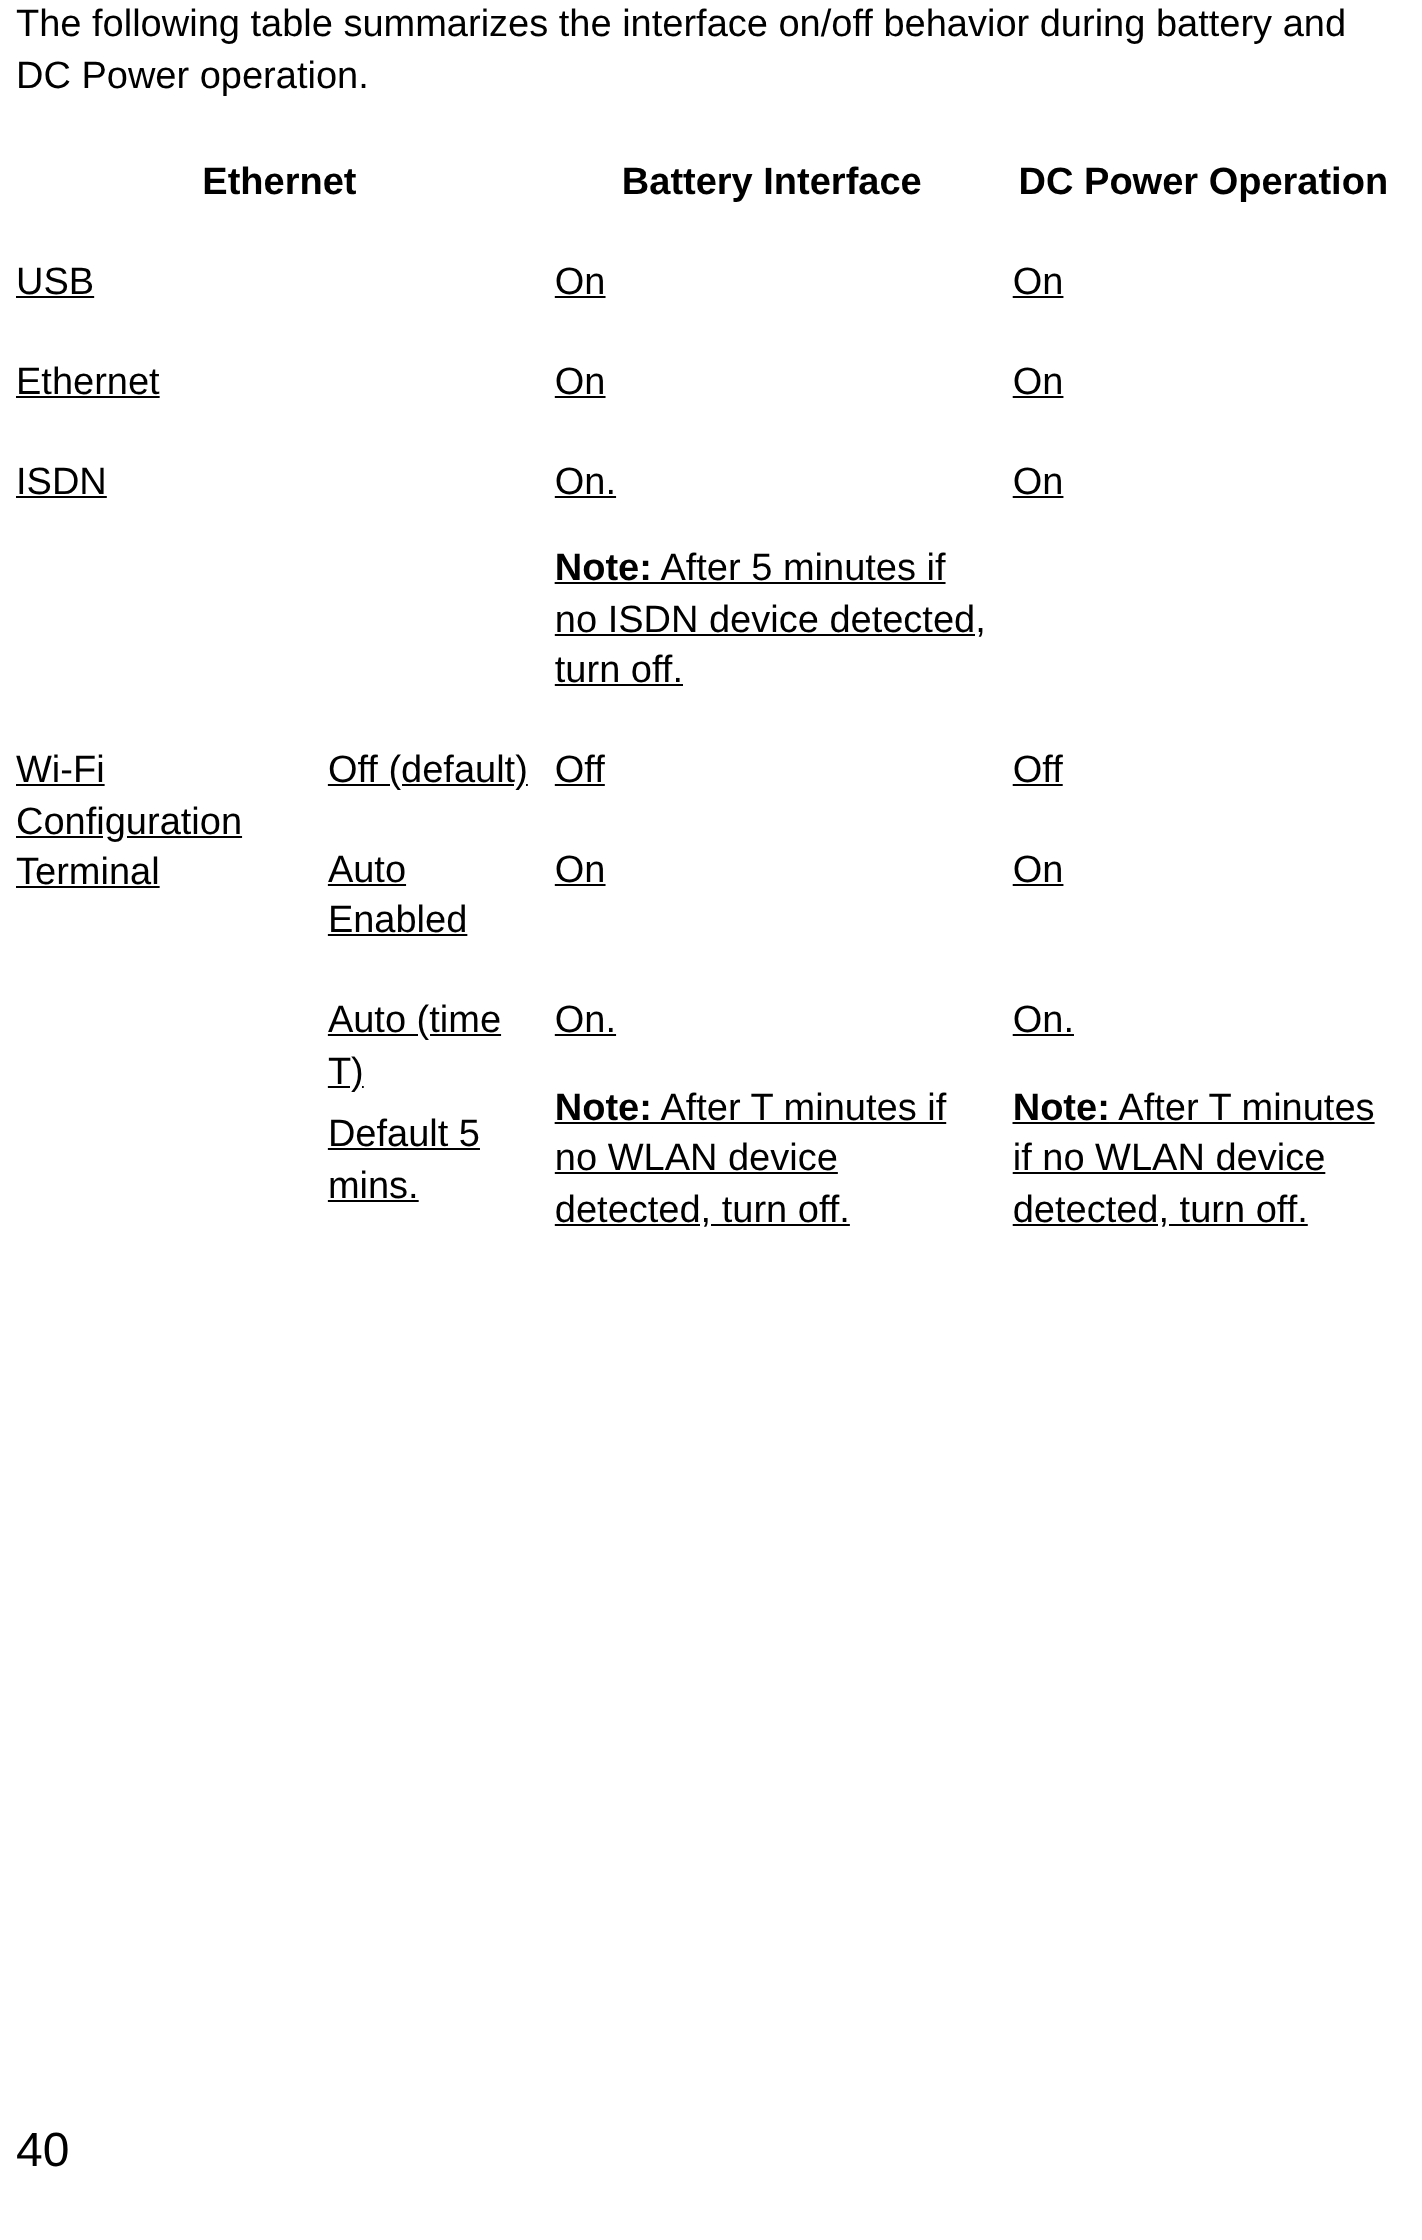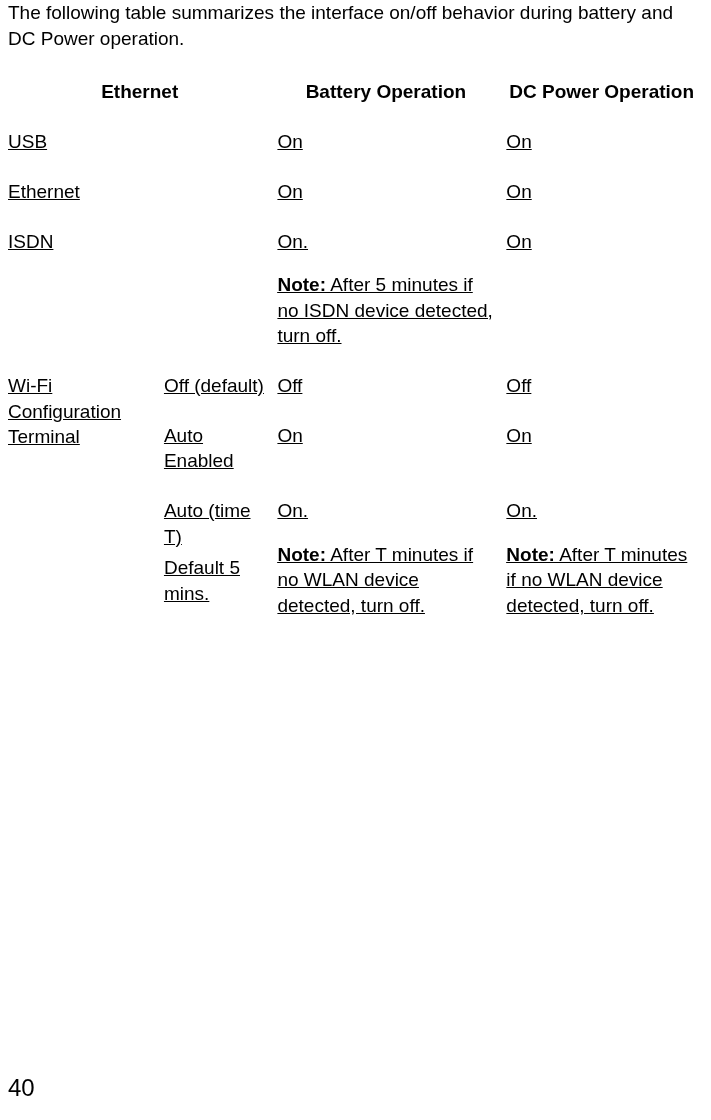--- a/index.html
+++ b/index.html
@@ -48,21 +48,21 @@
     }
     .note-label {
       font-weight: bold;
       text-decoration: underline;
     }
     .note-block {
       margin-top: 18px;
     }
     .footer {
       position: absolute;
-      bottom: 18px;
+      bottom: 30px;
       left: 8px;
       right: 8px;
       display: flex;
       justify-content: space-between;
       align-items: baseline;
     }
     .page-num {
       font-size: 24px;
     }
     .guide-title {
@@ -83,21 +83,21 @@
 <table>
   <colgroup>
     <col class="col1">
     <col class="col2">
     <col class="col3">
     <col class="col4">
   </colgroup>
   <thead>
     <tr>
       <th colspan="2" class="header-iface">Ethernet</th>
-      <th>Battery Operation</th>
+      <th>Battery Interface</th>
       <th>DC Power Operation</th>
     </tr>
   </thead>
   <tbody>
     <tr>
       <td colspan="2" class="left-cell">USB</td>
       <td>On</td>
       <td>On</td>
     </tr>
     <tr>

